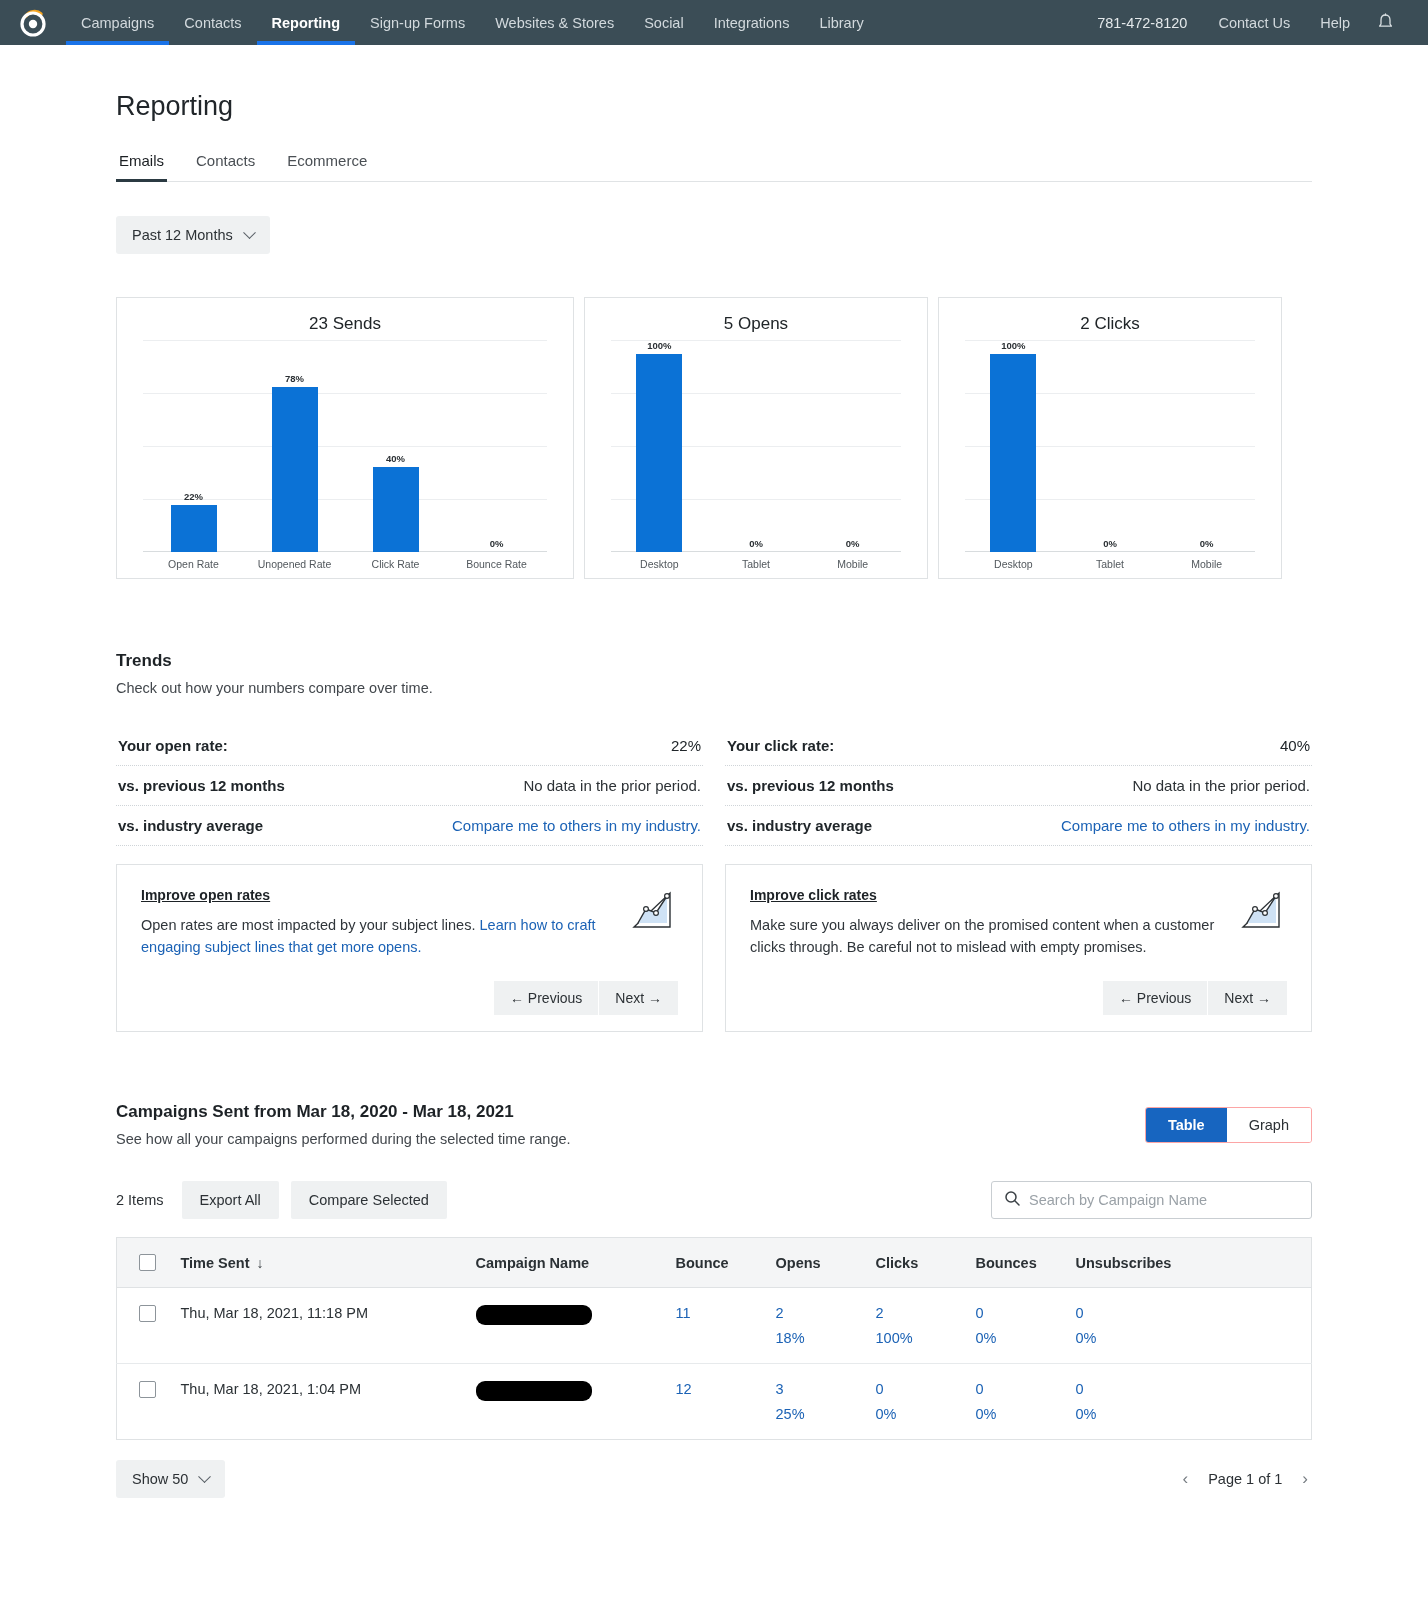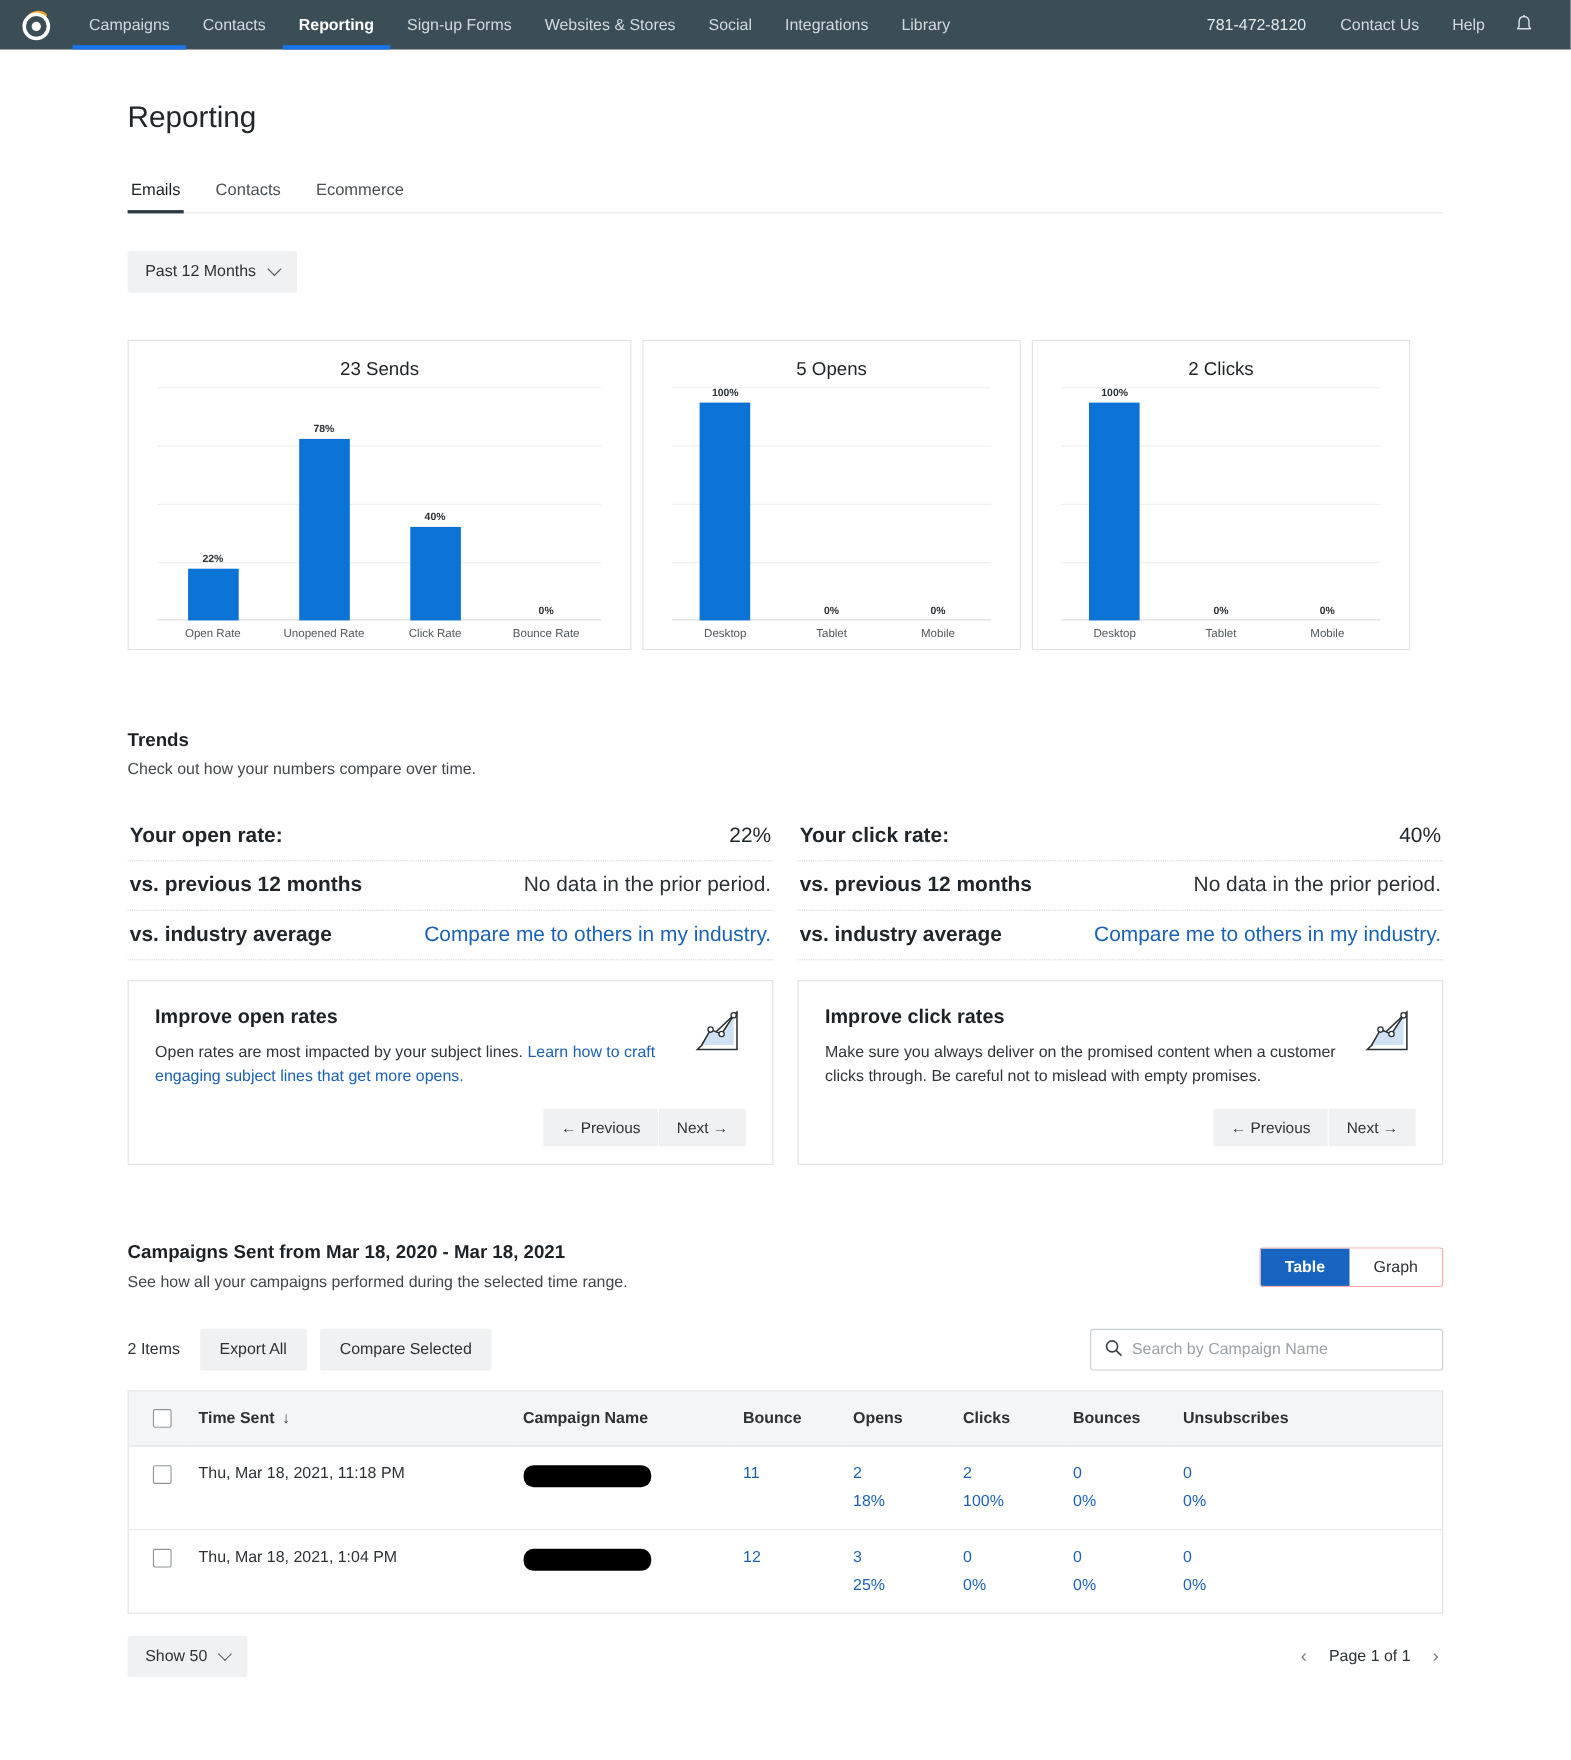--- a/index.html
+++ b/index.html
@@ -51,21 +51,21 @@
   
   .page { width: 1428px; padding: 0 116px; }
   .page-title {
     font-size: 27px; font-weight: 400; color: #21262a;
     margin-top: 46px;
   }
 
   
   .tabs {
     display: flex; gap: 26px;
-    margin-top: 42px;
+    margin-top: 30px;
     border-bottom: 1px solid #e0e3e5;
   }
   .tab {
     font-size: 15px; color: #4a4f54;
     padding: 0 3px 12px 3px;
     cursor: pointer;
     position: relative;
   }
   .tab.active { color: #1b1f23; }
   .tab.active::after {
@@ -141,36 +141,36 @@
   }
 
   
   .trends-wrap { margin-top: 72px; }
   .trend-cols { display: flex; gap: 22px; margin-top: 30px; }
   .trend-col { flex: 1; }
   .trend-row {
     display: flex; justify-content: space-between; align-items: baseline;
     padding: 11px 2px;
     border-bottom: 1px dotted #cfd4d8;
-    font-size: 19px;
+    font-size: 15px;
   }
   .trend-row .lbl { font-weight: bold; color: #20262a; }
   .trend-row .val { color: #20262a; }
   .trend-row.plain .lbl { font-weight: bold; }
   .trend-row.plain .val { font-weight: normal; color: #2c3135; }
   .link { color: #1b62b5; text-decoration: none; cursor: pointer; }
 
   .tip-card {
     border: 1px solid #dfe2e4; background: #fff;
     padding: 22px 24px 16px 24px;
     margin-top: 18px; position: relative;
     min-height: 168px;
     display: flex; flex-direction: column;
   }
-  .tip-title { font-size: 18px; font-weight: bold; color: #1d2226; }
+  .tip-title { font-size: 14px; font-weight: bold; color: #1d2226; text-decoration: underline; }
   .tip-body {
     font-size: 14.5px; color: #2f353a; margin-top: 11px; line-height: 1.55;
     max-width: 470px;
   }
   .tip-icon { position: absolute; top: 22px; right: 26px; }
   .tip-nav { margin-top: auto; display: flex; justify-content: flex-end; gap: 1px; padding-top: 16px; }
   .tipbtn {
     background: #eff1f2; border: none; padding: 9px 16px;
     font-size: 14px; color: #2c3135; cursor: pointer; font-family: inherit;
   }

